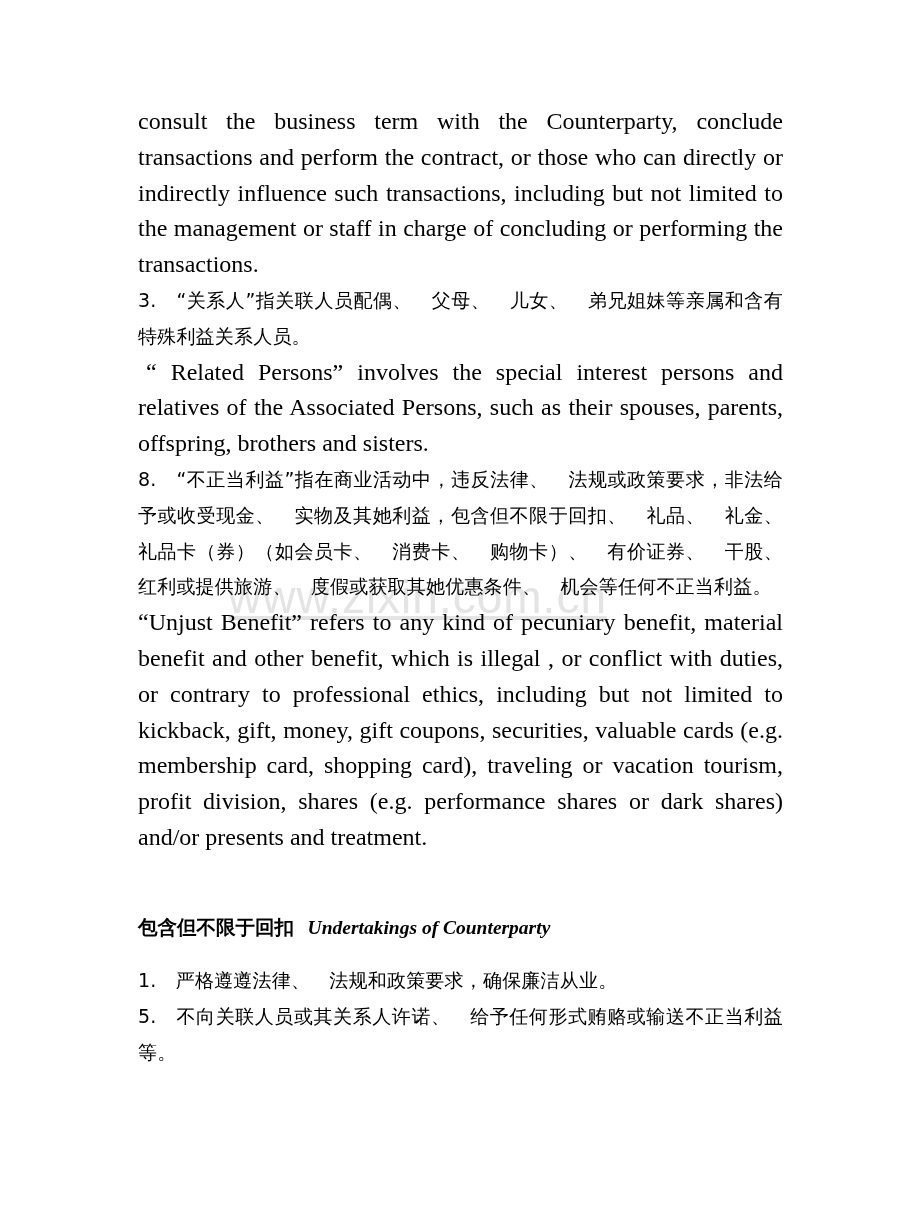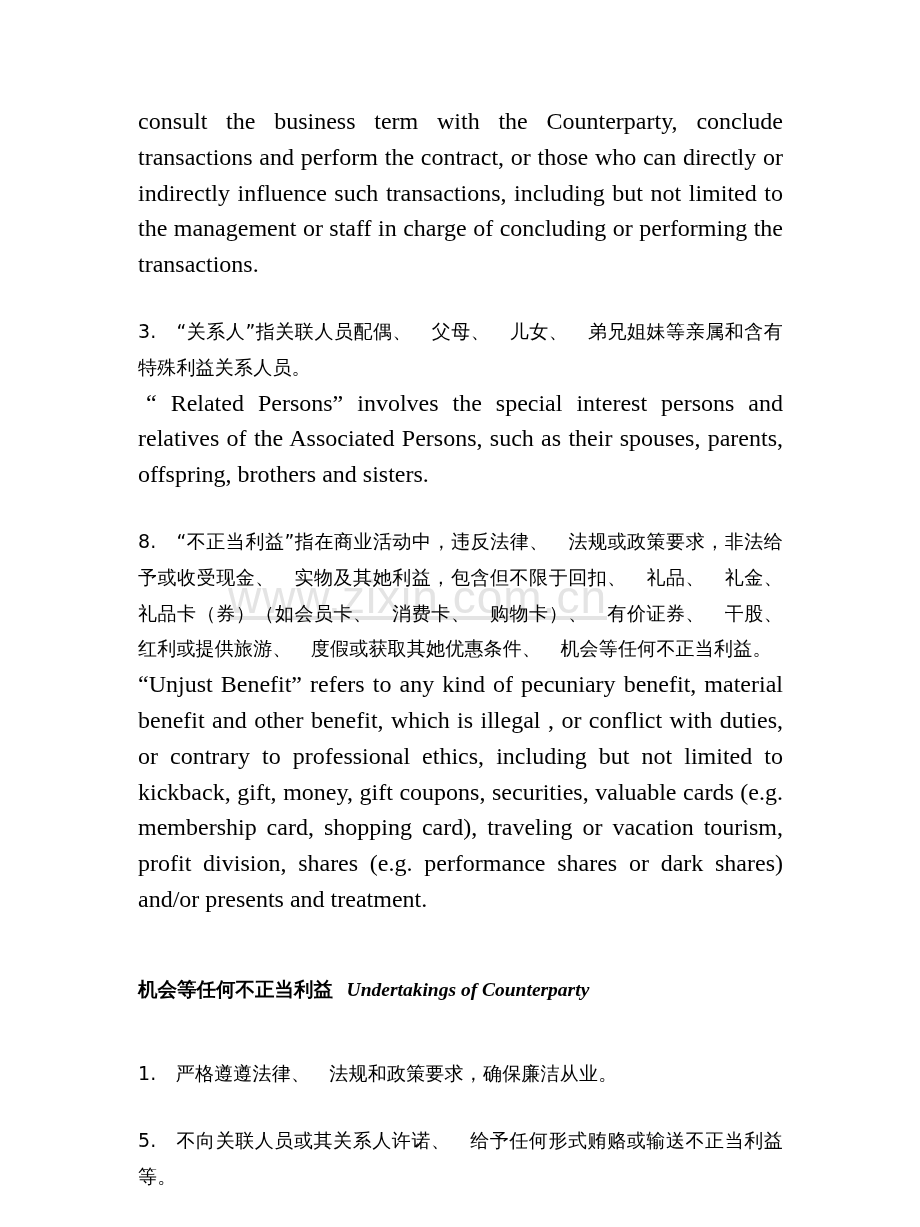--- a/index.html
+++ b/index.html
@@ -67,21 +67,20 @@
     hyphens: none;
   }
 
   
   .cn {
     font-family: "DejaVu Sans", "Liberation Sans", sans-serif;
     font-size: 19px;
     line-height: 35.8px;
     text-align: justify;
     letter-spacing: 0.2px;
-    margin-top: 31px;
   }
 
   .para {
     margin-bottom: 0px;
   }
 
   .spacer-line {
     height: 35.8px;
   }
   .spacer-half {
@@ -119,21 +118,21 @@
 
     <p class="en para indent-sm">“ Related Persons” involves the special interest persons and relatives of the Associated Persons, such as their spouses, parents, offspring, brothers and sisters.</p>
 
     <p class="cn para">8.　“不正当利益”指在商业活动中，违反法律、　法规或政策要求，非法给予或收受现金、　实物及其她利益，包含但不限于回扣、　礼品、　礼金、　礼品卡（券）（如会员卡、　消费卡、　购物卡）、　有价证券、　干股、　红利或提供旅游、　度假或获取其她优惠条件、　机会等任何不正当利益。</p>
 
     <p class="en para">“Unjust Benefit” refers to any kind of pecuniary benefit, material benefit and other benefit, which is illegal , or conflict with duties, or contrary to professional ethics, including but not limited to kickback, gift, money, gift coupons, securities, valuable cards (e.g. membership card, shopping card), traveling or vacation tourism, profit division, shares (e.g. performance shares or dark shares) and/or presents and treatment.</p>
 
     <div class="spacer-line"></div>
     <div class="spacer-half"></div>
 
-    <p class="heading"><span>机会等任何不正当利益</span><span>&nbsp;&nbsp;</span><span class="en-part">Undertakings of Counterparty</span></p>
+    <p class="heading"><span>包含但不限于回扣</span><span>&nbsp;&nbsp;</span><span class="en-part">Undertakings of Counterparty</span></p>
 
     <div class="spacer-half"></div>
 
     <p class="cn para">1.　严格遵遵法律、　法规和政策要求，确保廉洁从业。</p>
 
 
     <p class="cn para">5.　不向关联人员或其关系人许诺、　给予任何形式贿赂或输送不正当利益等。</p>
 
   </div>
 </div>

